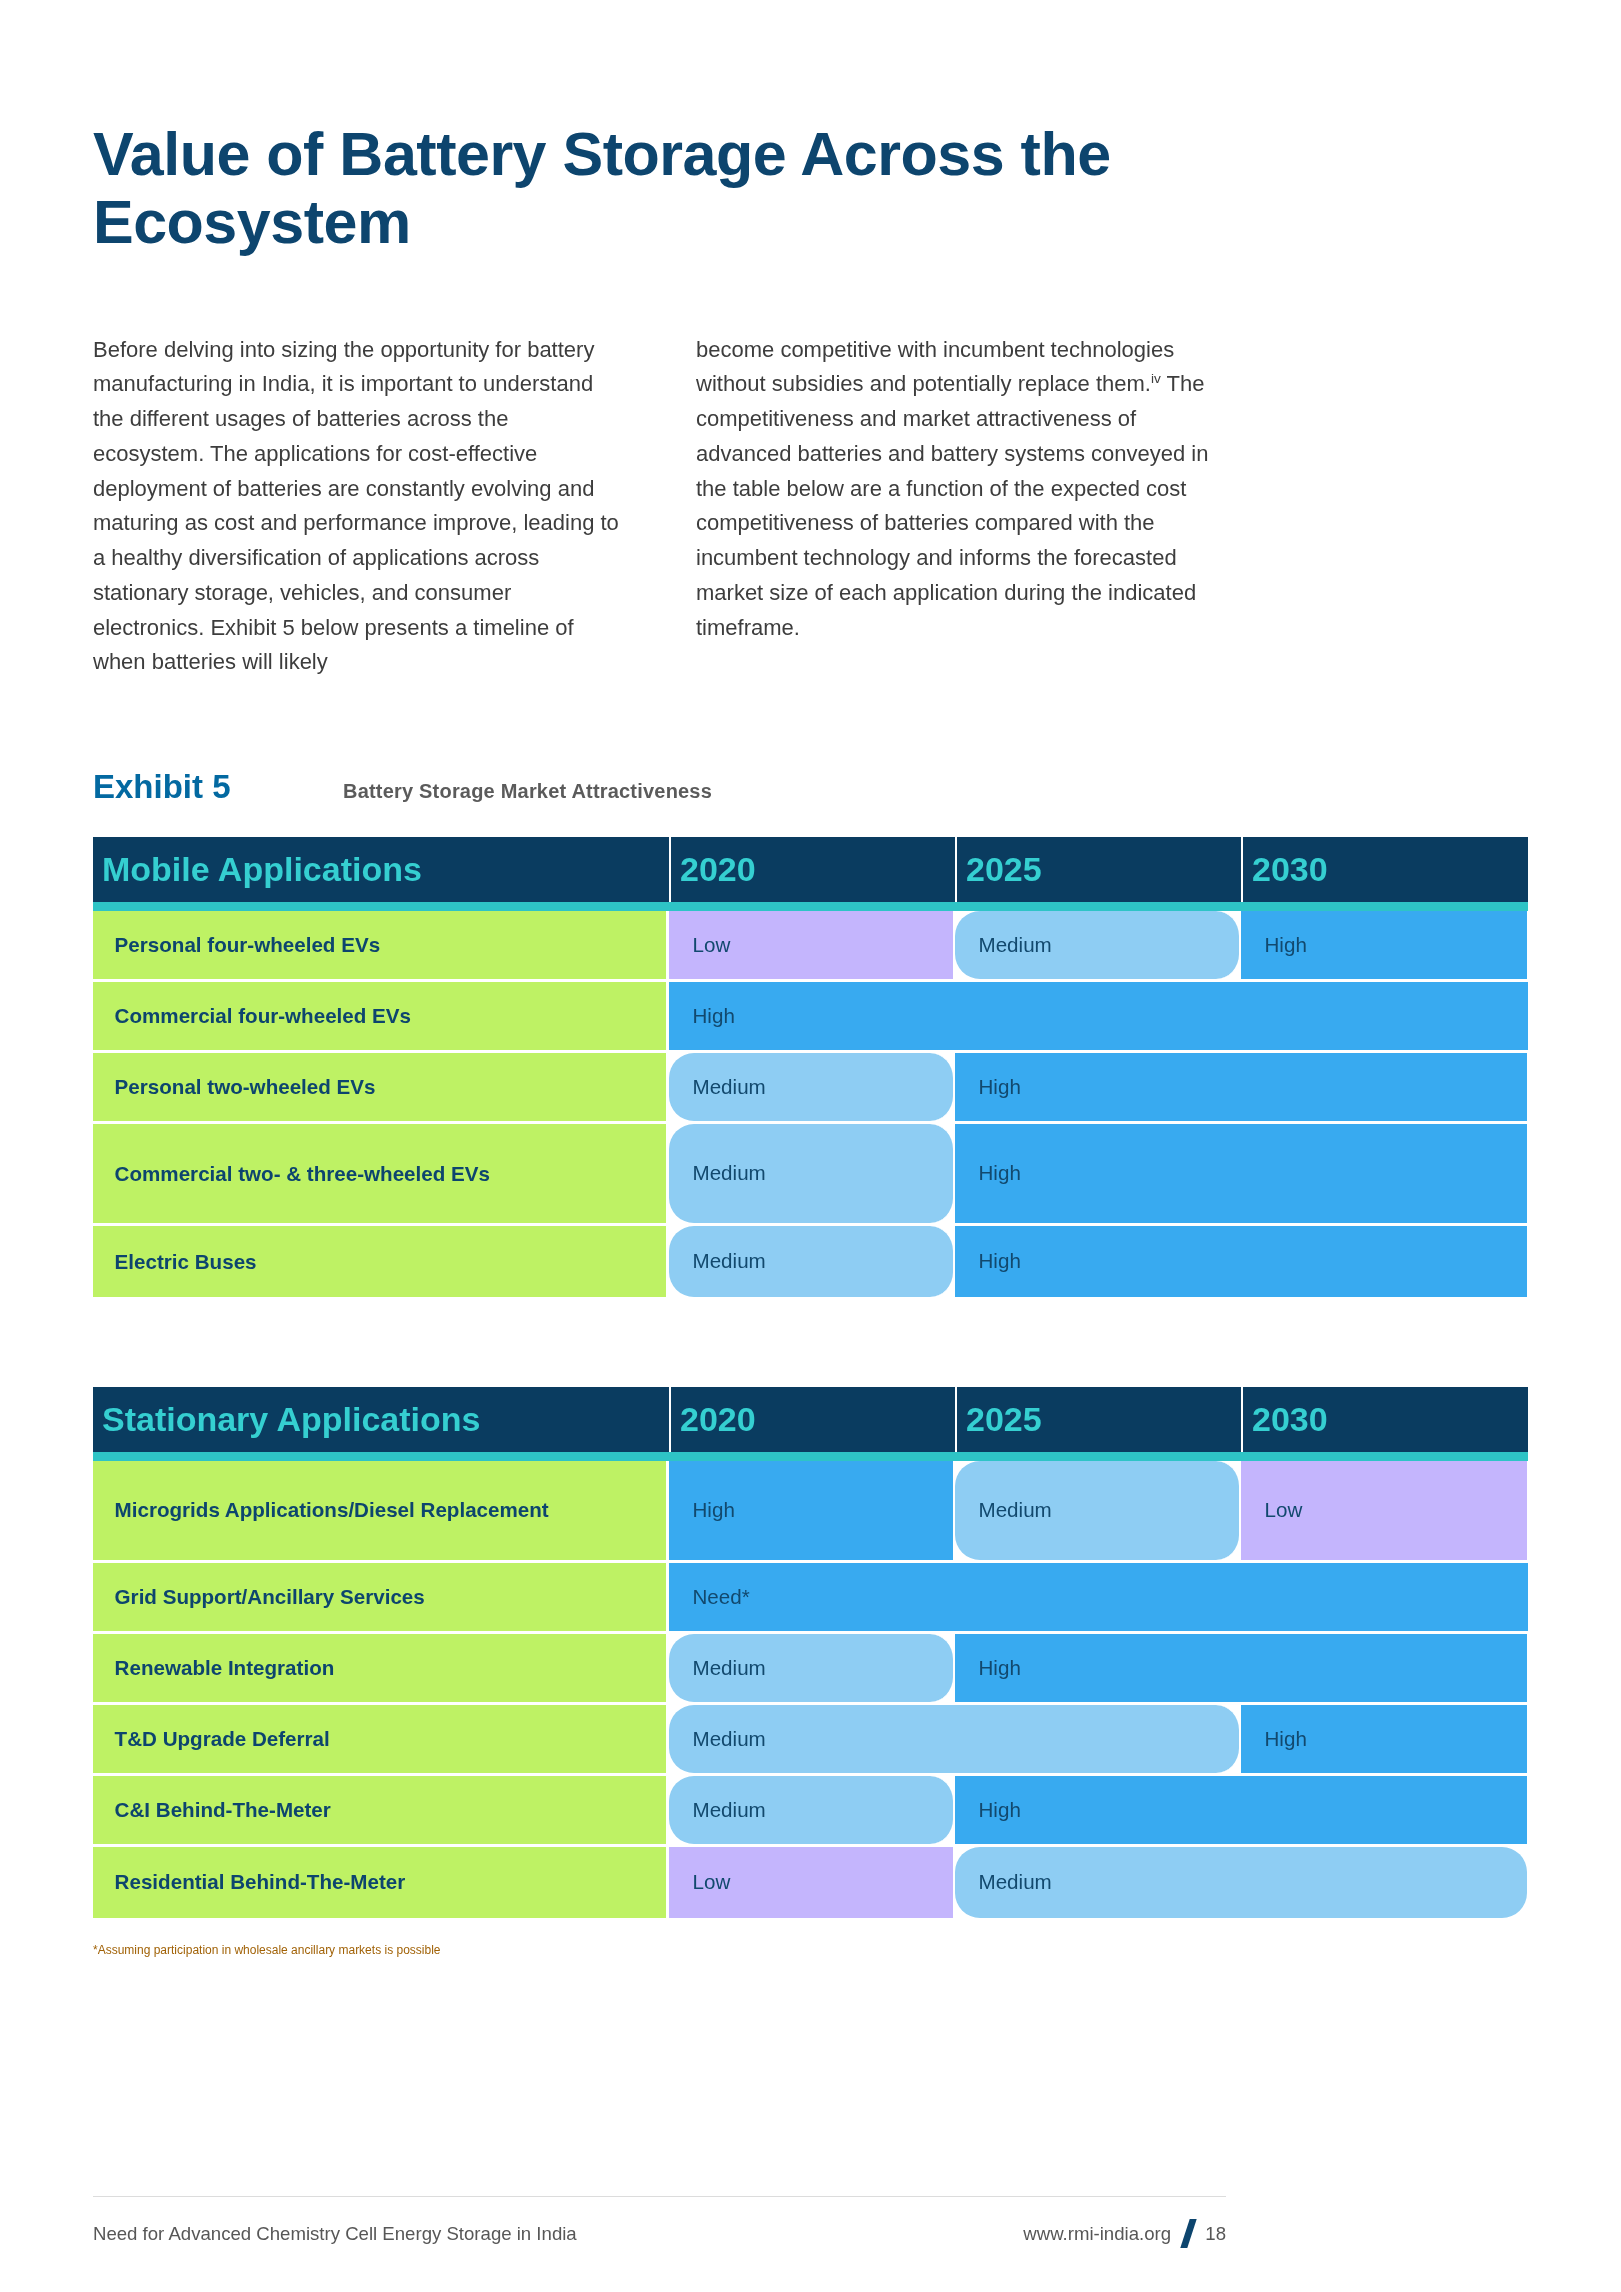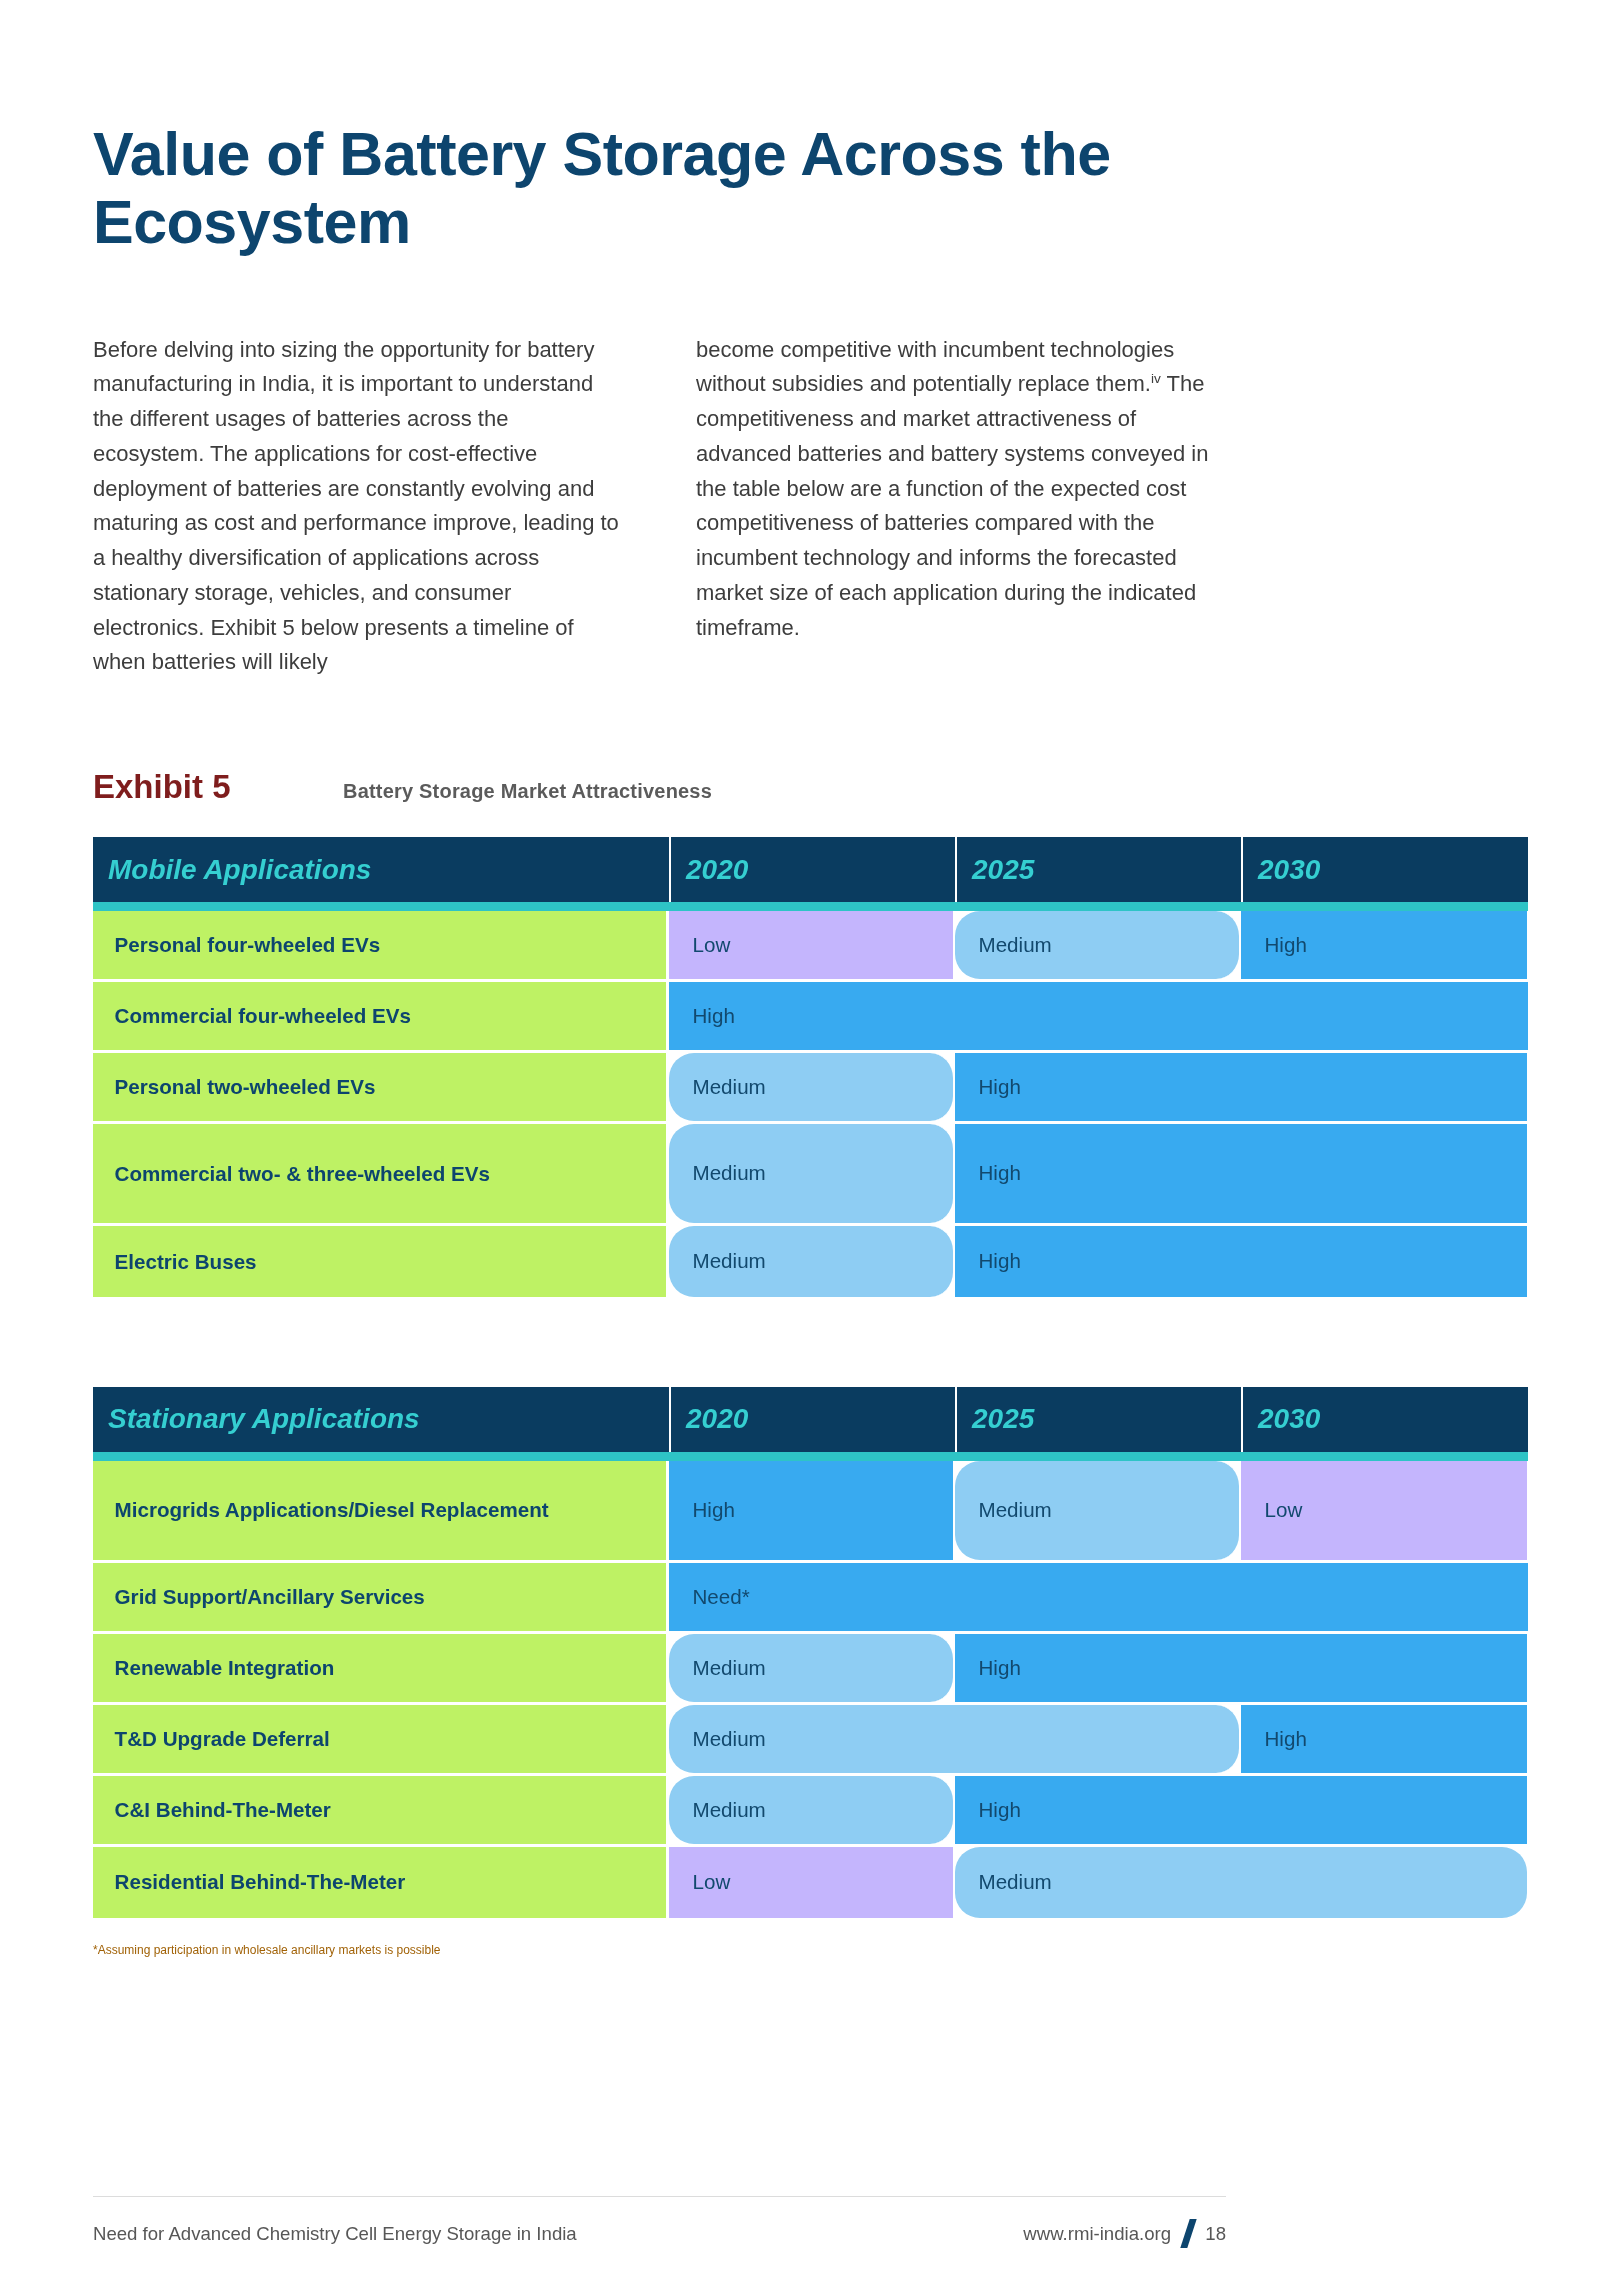--- a/index.html
+++ b/index.html
@@ -49,21 +49,21 @@
 
   
   .exhibit-head {
     display: flex;
     align-items: baseline;
     margin-top: 88px;
   }
   .exhibit-label {
     font-size: 33px;
     font-weight: 700;
-    color: #7f1d1d;
+    color: #0369a1;
     width: 250px;
   }
   .exhibit-sub {
     font-size: 20px;
     font-weight: 700;
     color: #5b5b5b;
     letter-spacing: 0.2px;
   }
 
   
@@ -75,26 +75,25 @@
 
   .m-header {
     display: flex;
     background: #0a3c60;
     height: 65px;
     position: relative;
   }
   .m-header .h-cell {
     display: flex;
     align-items: center;
-    padding-left: 15px;
+    padding-left: 9px;
     color: #35cfd1;
-    font-size: 28px;
+    font-size: 34px;
     font-weight: 700;
     border-left: 2.9px solid #ffffff;
-    font-style: italic;
   }
   .m-header .h-cell:first-child { border-left: none; }
   .h-name  { width: 576px; }
   .h-year  { width: 286px; }
 
   .accent-bar {
     height: 8.8px;
     background: #2ec4c6;
     width: 100%;
   }

